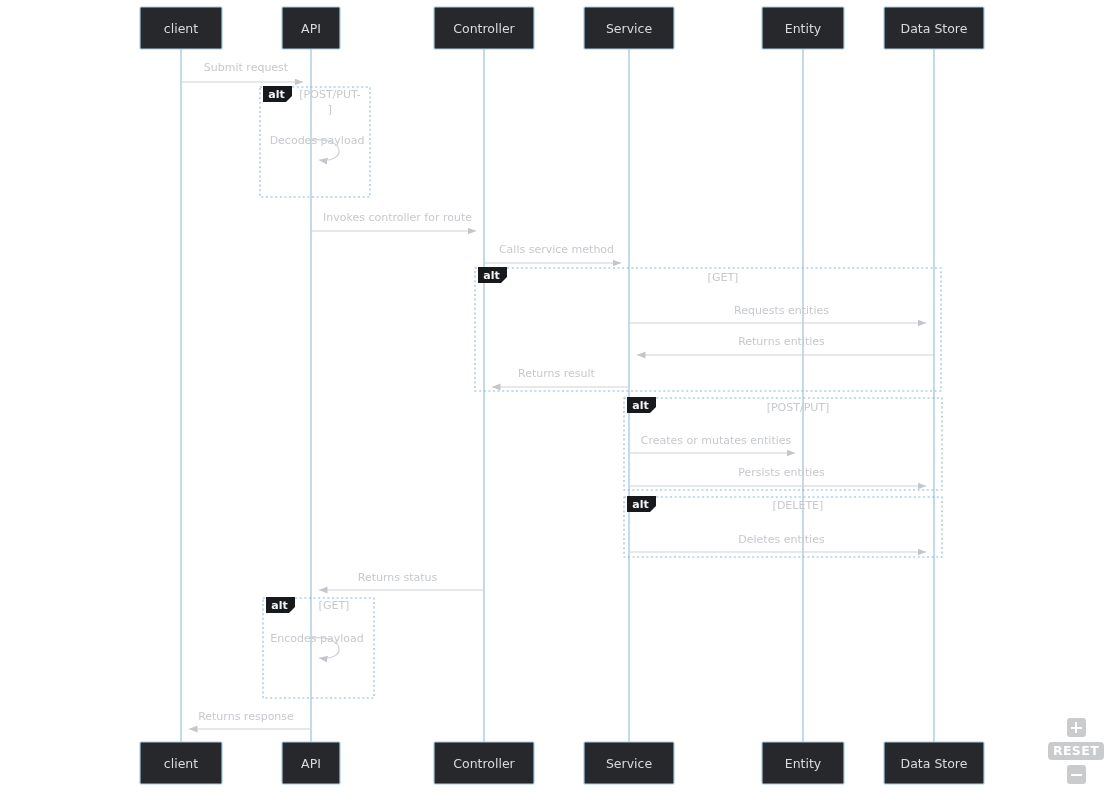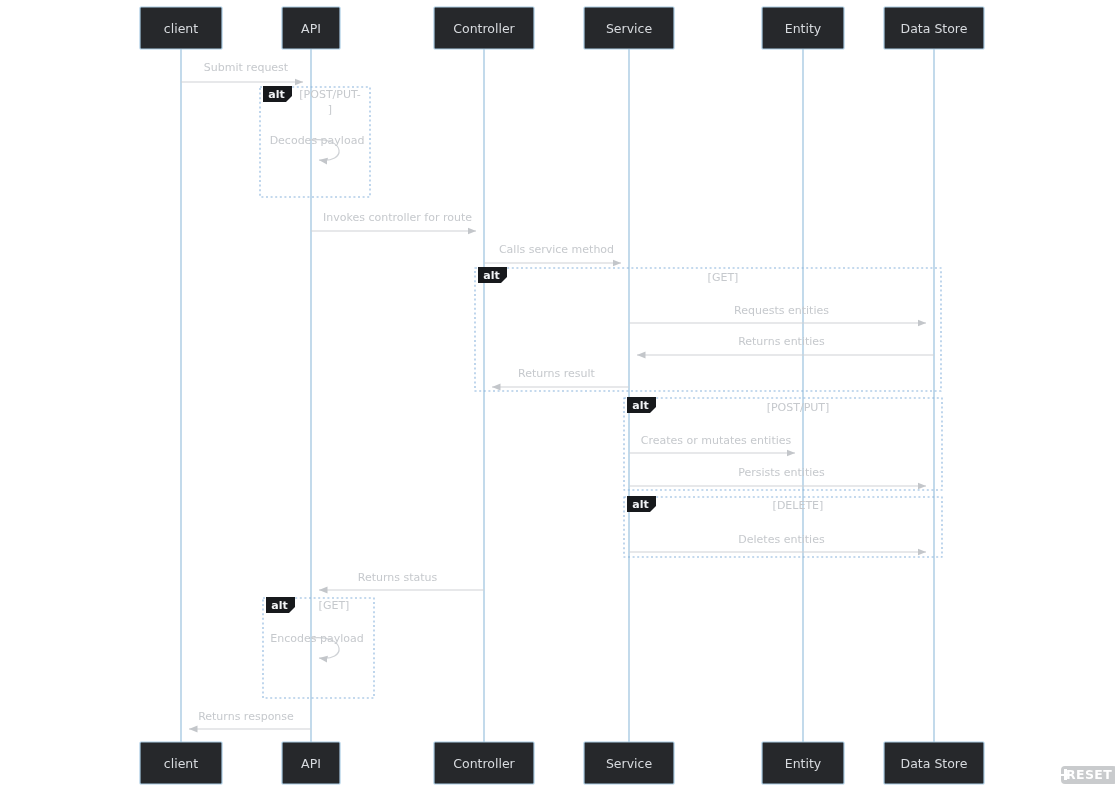--- a/index.html
+++ b/index.html
@@ -83,21 +83,21 @@
     stroke-width: 1.2;
   }
 
   
   #zoom-controls {
     position: absolute;
     right: 19px;
     bottom: 8px;
     width: 40px;
     display: flex;
-    flex-direction: row;
+    flex-direction: column;
     align-items: center;
     gap: 5px;
   }
   .zoom-sq {
     width: 19px;
     height: 19px;
     background: #c9cbcd;
     border-radius: 3px;
     position: relative;
     cursor: pointer;

